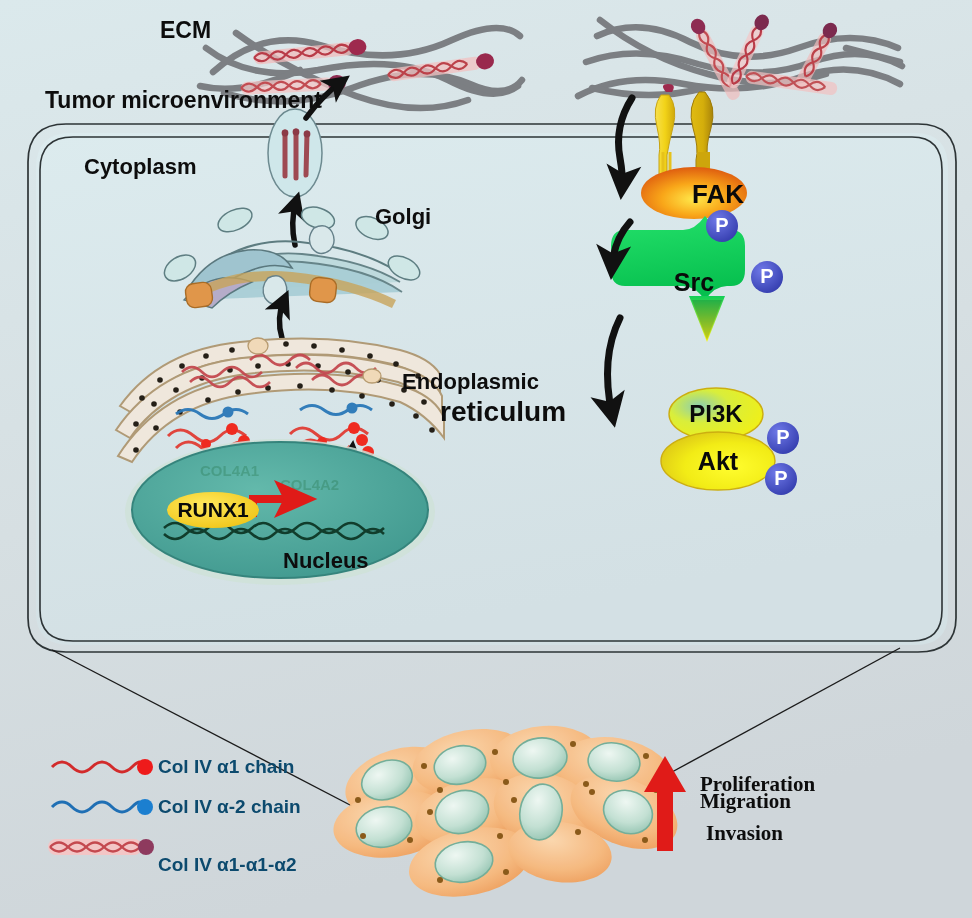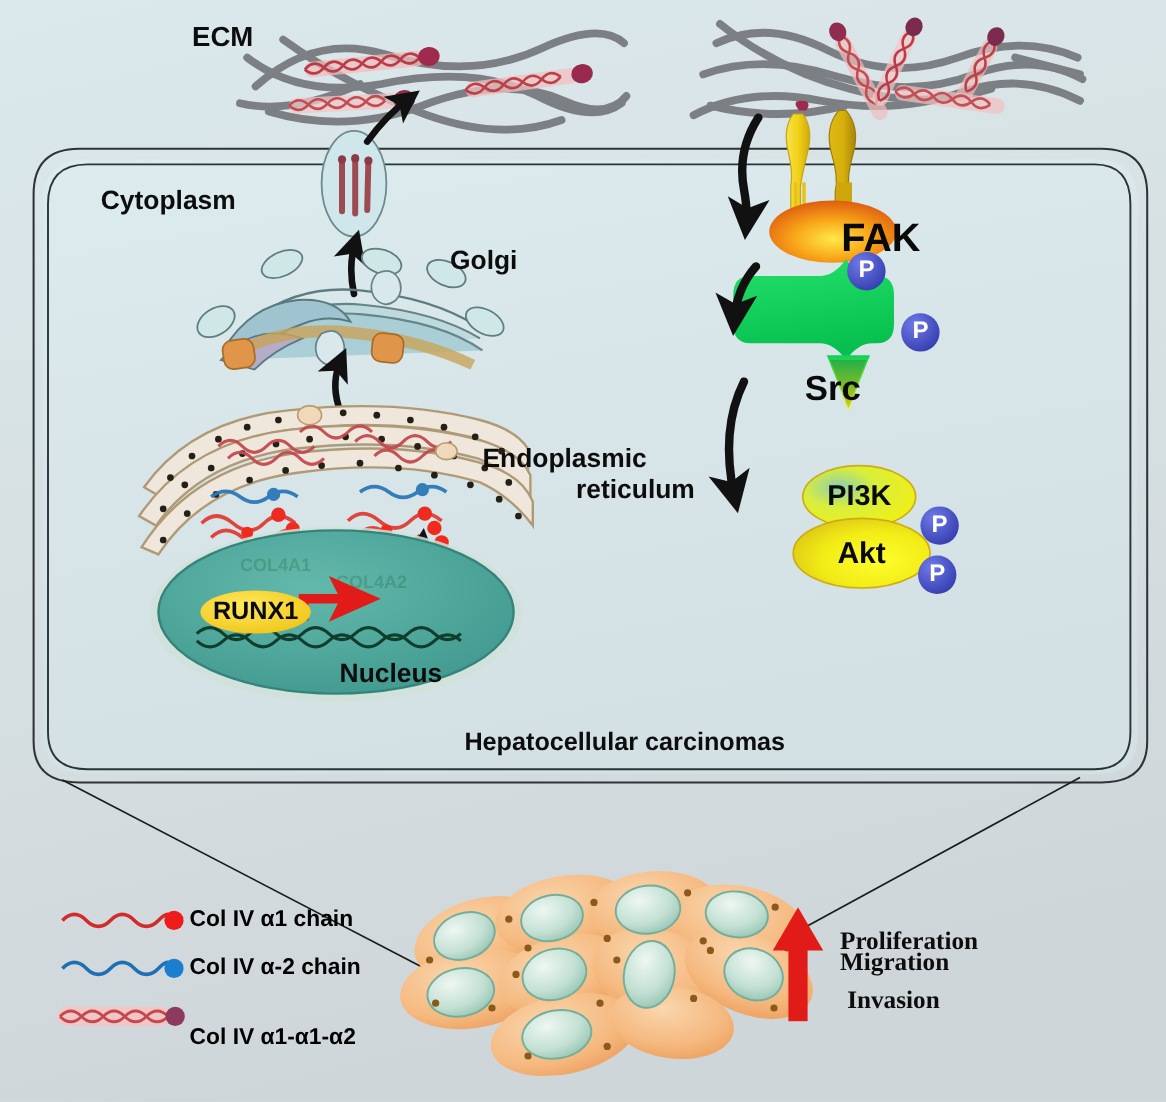--- a/index.html
+++ b/index.html
@@ -13,21 +13,21 @@
   #stage svg.layer{position:absolute;left:0;top:0;width:972px;height:918px;}
   .lbl{position:absolute;color:#0d0d0d;font-weight:bold;white-space:pre;line-height:1.12;}
   .lbl.sans{font-family:"Liberation Sans", sans-serif;text-align:right;}
   .lbl.serif{font-family:"Liberation Serif", serif;}
   .protein-lbl{
     position:absolute;font-family:"Liberation Sans", sans-serif;
     font-weight:bold;color:#0a0a0a;white-space:nowrap;
     text-align:center;pointer-events:none;
   }
   .leg-txt{position:absolute;font-family:"Liberation Sans", sans-serif;
-    font-weight:bold;color:#000000;white-space:nowrap;font-size:19px;}
+    font-weight:bold;color:#0c4a6e;white-space:nowrap;font-size:19px;}
 </style>
 </head>
 <body>
 
 <div id="stage">
 
   <svg class="layer" viewBox="0 0 972 918">
     <defs>
       <linearGradient id="bgGrad" x1="0" y1="0" x2="0.25" y2="1">
         <stop offset="0%" stop-color="#dbe9ec"></stop>
@@ -380,22 +380,22 @@
       <circle cx="767" cy="277" r="16" fill="url(#pBadge)"></circle>
       <circle cx="783" cy="438" r="16" fill="url(#pBadge)"></circle>
       <circle cx="781" cy="479" r="16" fill="url(#pBadge)"></circle>
     </g>
 
     <path d="M632 98 q-18 28 -12 60 q3 17 2 28" stroke="#111" stroke-width="7" fill="none" marker-end="url(#blkArrow)" stroke-linecap="round"></path>
     <path d="M630 222 q-16 18 -18 44" stroke="#111" stroke-width="7" fill="none" marker-end="url(#blkArrow)" stroke-linecap="round"></path>
     <path d="M620 318 q-20 40 -8 96" stroke="#111" stroke-width="7" fill="none" marker-end="url(#blkArrow)" stroke-linecap="round"></path>
   </svg>
 
-  <div class="protein-lbl" style="left:684px;top:179px;width:100px;font-size:33px;">FAK</div>
-  <div class="protein-lbl" style="left:644px;top:268px;width:100px;font-size:29px;margin-top:40px;">Src</div>
+  <div class="protein-lbl" style="left:668px;top:179px;width:100px;font-size:26px;">FAK</div>
+  <div class="protein-lbl" style="left:644px;top:268px;width:100px;font-size:25px;">Src</div>
   <div class="protein-lbl" style="left:666px;top:400px;width:100px;font-size:24px;">PI3K</div>
   <div class="protein-lbl" style="left:668px;top:447px;width:100px;font-size:25px;">Akt</div>
 
   <div class="protein-lbl" style="left:712px;top:214px;width:20px;font-size:20px;color:#fff;">P</div>
   <div class="protein-lbl" style="left:757px;top:265px;width:20px;font-size:20px;color:#fff;">P</div>
   <div class="protein-lbl" style="left:773px;top:426px;width:20px;font-size:20px;color:#fff;">P</div>
   <div class="protein-lbl" style="left:771px;top:467px;width:20px;font-size:20px;color:#fff;">P</div>
 
   <svg class="layer" viewBox="0 0 972 918">
     <g>
@@ -468,26 +468,26 @@
 
     <g>
       <rect x="48" y="839" width="94" height="16" rx="8" fill="#f3c6c6"></rect>
       <path d="M50 847 q9 -9 18 0 t18 0 t18 0 t18 0 t18 0" stroke="#c4494f" stroke-width="2.3" fill="none"></path>
       <path d="M50 847 q9 9 18 0 t18 0 t18 0 t18 0 t18 0" stroke="#c4494f" stroke-width="2.3" fill="none"></path>
       <ellipse cx="146" cy="847" rx="8" ry="8" fill="#8e3a5e"></ellipse>
     </g>
   </svg>
 
   <div class="lbl sans" style="left:160px;top:18px;font-size:23px;">ECM</div>
+  <div class="lbl sans" style="left:45px;top:88px;font-size:23px;">Tumor microenvironment</div>
   <div class="lbl sans" style="left:84px;top:155px;font-size:22px;">Cytoplasm</div>
   <div class="lbl sans" style="left:375px;top:205px;font-size:22px;">Golgi</div>
   <div class="lbl sans" style="left:402px;top:370px;font-size:22px;">Endoplasmic</div>
-  <div class="lbl sans" style="left:440px;top:396px;font-size:22px;margin-left:40px;">reticulum</div>
+  <div class="lbl sans" style="left:440px;top:396px;font-size:28px;">reticulum</div>
   <div class="lbl sans" style="left:283px;top:549px;font-size:22px;">Nucleus</div>
-  <div class="lbl sans" style="left:387px;top:607px;font-size:21px;">Hepatocellular carcinomas</div>
 
   <div class="leg-txt" style="left:158px;top:756px;">Col IV α1 chain</div>
   <div class="leg-txt" style="left:158px;top:796px;text-align:right;">Col IV α-2 chain</div>
   <div class="leg-txt" style="left:158px;top:854px;">Col IV α1-α1-α2</div>
 
   <div class="lbl serif" style="left:700px;top:757px;font-size:21px;margin-top:16px;">Proliferation</div>
   <div class="lbl serif" style="left:700px;top:790px;font-size:21px;">Migration</div>
   <div class="lbl serif" style="left:706px;top:822px;font-size:21px;">Invasion</div>
 
 </div>

